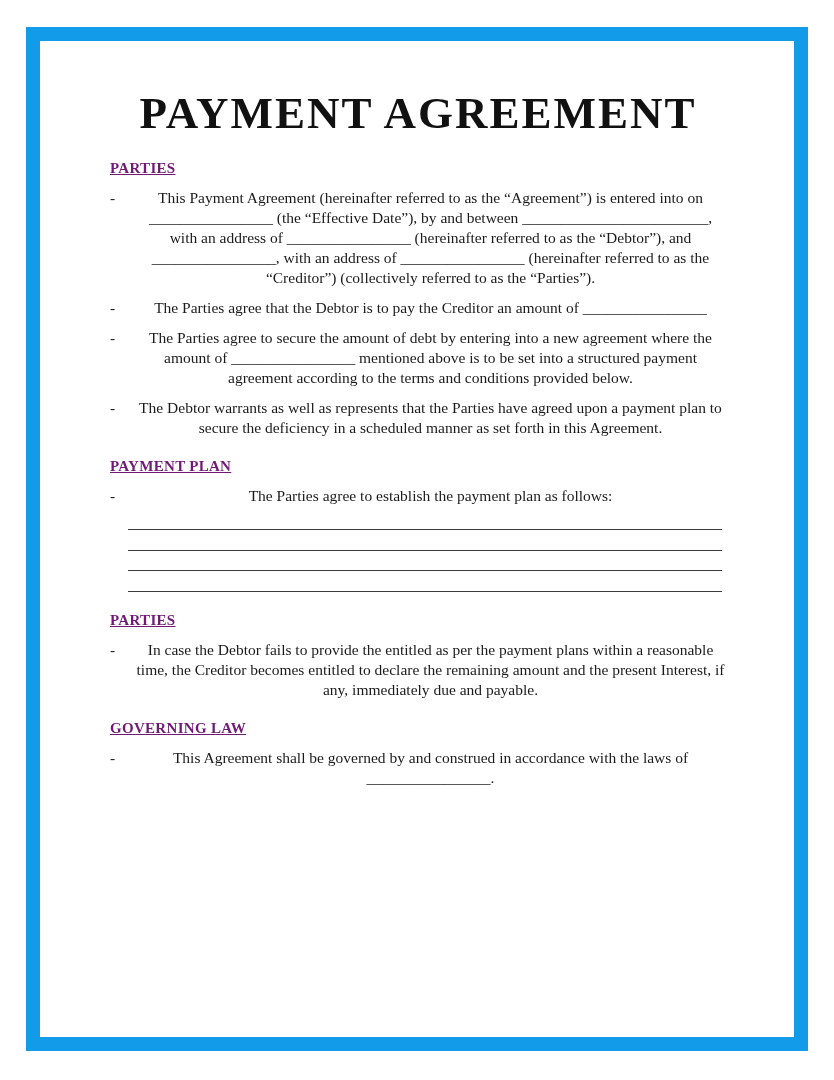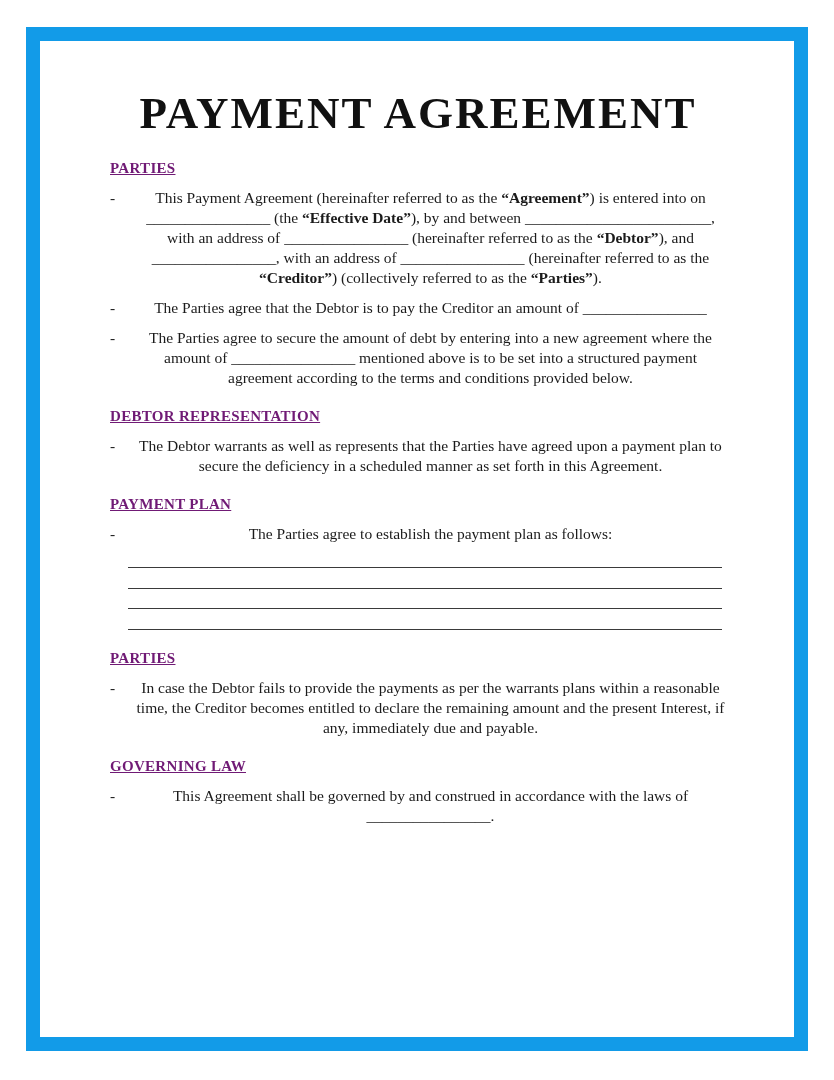--- a/index.html
+++ b/index.html
@@ -57,21 +57,21 @@
   }
   .justify { text-align: justify; }
   .write-lines {
     margin: 4px 0 0 18px;
     width: 594px;
   }
   .write-line {
     height: 19.5px;
     border-bottom: 1px solid #3a3a3a;
   }
-  b { font-weight: bold; }
+  b { font-weight: normal; }
 </style>
 </head>
 <body>
 
 <div class="frame"></div>
 
 <div class="doc">
 
   <h1 class="title">PAYMENT AGREEMENT</h1>
 
@@ -88,21 +88,20 @@
       <span class="dash">-</span>
       <p><span>The Parties agree that the Debtor is to pay the Creditor an amount of ________________</span></p>
     </div>
     <div class="bullet">
       <span class="dash">-</span>
       <p><span>The Parties agree to secure the amount of debt by entering into a new agreement where the amount of ________________ mentioned above is to be set into a structured payment agreement according to the terms and conditions provided below.</span></p>
     </div>
   </section>
 
   <section>
-    <h2 class="sec">DEBTOR REPRESENTATION</h2>
     <div class="bullet">
       <span class="dash">-</span>
       <p><span>The Debtor warrants as well as represents that the Parties have agreed upon a payment plan to secure the deficiency in a scheduled manner as set forth in this Agreement.</span></p>
     </div>
   </section>
 
   <section>
     <h2 class="sec">PAYMENT PLAN</h2>
     <div class="bullet">
       <span class="dash">-</span>
@@ -113,21 +112,21 @@
       <div class="write-line"></div>
       <div class="write-line"></div>
       <div class="write-line"></div>
     </div>
   </section>
 
   <section>
     <h2 class="sec">PARTIES</h2>
     <div class="bullet">
       <span class="dash">-</span>
-      <p><span>In case the Debtor fails to provide the payments as per the warrants plans within a reasonable time, the Creditor becomes entitled to declare the remaining amount and the present Interest, if any, immediately due and payable.</span></p>
+      <p><span>In case the Debtor fails to provide the entitled as per the payment plans within a reasonable time, the Creditor becomes entitled to declare the remaining amount and the present Interest, if any, immediately due and payable.</span></p>
     </div>
   </section>
 
   <section>
     <h2 class="sec">GOVERNING LAW</h2>
     <div class="bullet">
       <span class="dash">-</span>
       <p class="justify"><span>This Agreement shall be governed by and construed in accordance with the laws of ________________.</span></p>
     </div>
   </section>

